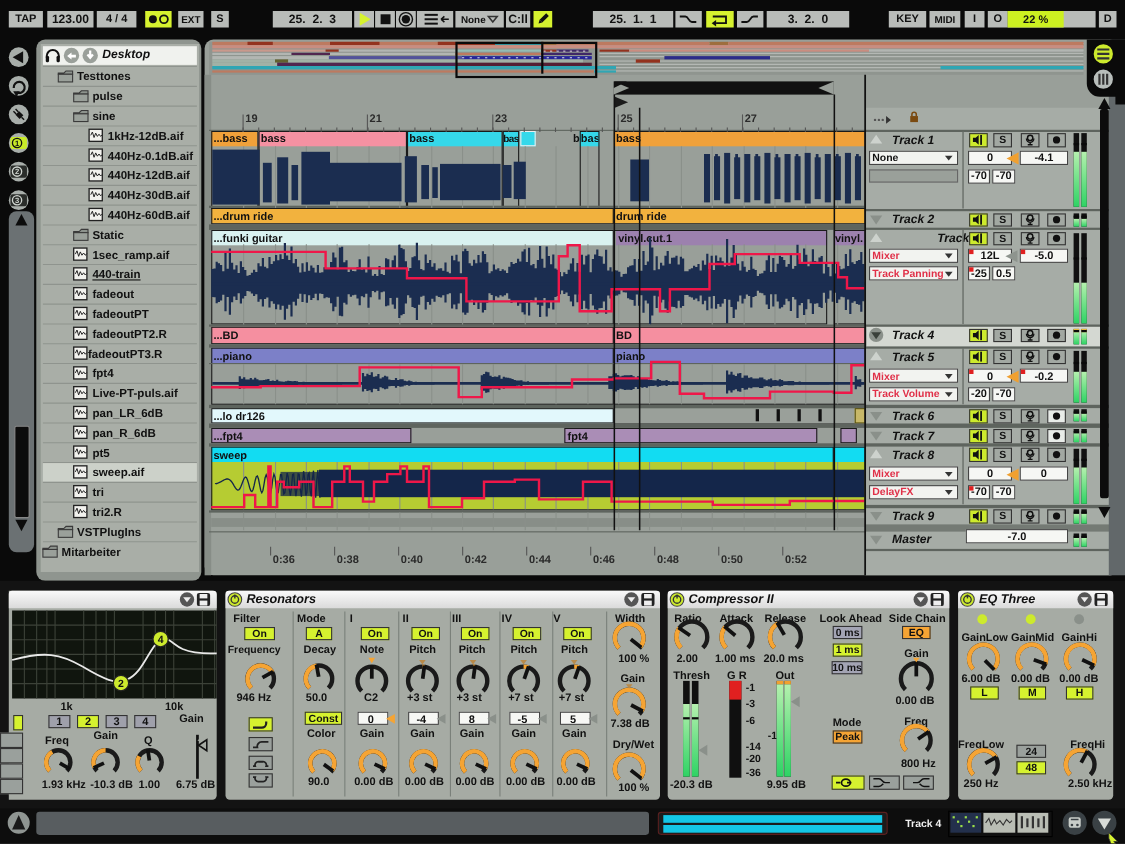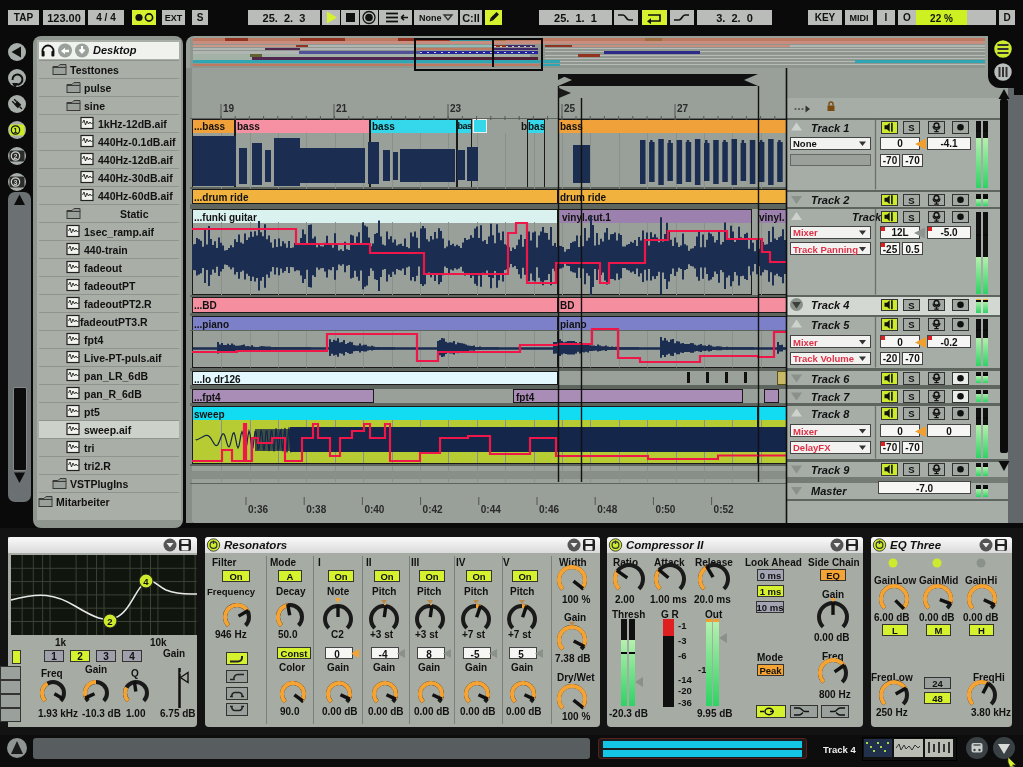--- a/index.html
+++ b/index.html
@@ -39,23 +39,23 @@
 <div style="position:absolute;left:39px;top:42px;width:140px;height:17px;background:#f0f2ee;"></div>
 <div style="position:absolute;left:93px;top:44px;font:bold 11px 'Liberation Sans',sans-serif;color:#111;;white-space:nowrap;"><i>Desktop</i></div>
 <div style="position:absolute;left:70px;top:64px;font:bold 10.5px 'Liberation Sans',sans-serif;color:#111;;white-space:nowrap;">Testtones</div>
 <div style="position:absolute;left:84px;top:82px;font:bold 10.5px 'Liberation Sans',sans-serif;color:#111;;white-space:nowrap;">pulse</div>
 <div style="position:absolute;left:84px;top:100px;font:bold 10.5px 'Liberation Sans',sans-serif;color:#111;;white-space:nowrap;">sine</div>
 <div style="position:absolute;left:98px;top:118px;font:bold 10.5px 'Liberation Sans',sans-serif;color:#111;;white-space:nowrap;">1kHz-12dB.aif</div>
 <div style="position:absolute;left:98px;top:136px;font:bold 10.5px 'Liberation Sans',sans-serif;color:#111;;white-space:nowrap;">440Hz-0.1dB.aif</div>
 <div style="position:absolute;left:98px;top:154px;font:bold 10.5px 'Liberation Sans',sans-serif;color:#111;;white-space:nowrap;">440Hz-12dB.aif</div>
 <div style="position:absolute;left:98px;top:172px;font:bold 10.5px 'Liberation Sans',sans-serif;color:#111;;white-space:nowrap;">440Hz-30dB.aif</div>
 <div style="position:absolute;left:98px;top:190px;font:bold 10.5px 'Liberation Sans',sans-serif;color:#111;;white-space:nowrap;">440Hz-60dB.aif</div>
-<div style="position:absolute;left:84px;top:208px;font:bold 10.5px 'Liberation Sans',sans-serif;color:#111;;white-space:nowrap;margin-left:36px;">Static</div>
+<div style="position:absolute;left:84px;top:208px;font:bold 10.5px 'Liberation Sans',sans-serif;color:#111;;white-space:nowrap;">Static</div>
 <div style="position:absolute;left:84px;top:226px;font:bold 10.5px 'Liberation Sans',sans-serif;color:#111;;white-space:nowrap;">1sec_ramp.aif</div>
-<div style="position:absolute;left:84px;top:244px;font:bold 10.5px 'Liberation Sans',sans-serif;color:#111;;white-space:nowrap;">440-train</div>
+<div style="position:absolute;left:84px;top:244px;font:bold 10.5px 'Liberation Sans',sans-serif;color:#111;;white-space:nowrap;text-decoration:underline;">440-train</div>
 <div style="position:absolute;left:84px;top:262px;font:bold 10.5px 'Liberation Sans',sans-serif;color:#111;;white-space:nowrap;">fadeout</div>
 <div style="position:absolute;left:84px;top:280px;font:bold 10.5px 'Liberation Sans',sans-serif;color:#111;;white-space:nowrap;">fadeoutPT</div>
 <div style="position:absolute;left:84px;top:298px;font:bold 10.5px 'Liberation Sans',sans-serif;color:#111;;white-space:nowrap;text-align:center;">fadeoutPT2.R</div>
 <div style="position:absolute;left:80px;top:316px;font:bold 10.5px 'Liberation Sans',sans-serif;color:#111;;white-space:nowrap;">fadeoutPT3.R</div>
 <div style="position:absolute;left:84px;top:334px;font:bold 10.5px 'Liberation Sans',sans-serif;color:#111;;white-space:nowrap;">fpt4</div>
 <div style="position:absolute;left:84px;top:352px;font:bold 10.5px 'Liberation Sans',sans-serif;color:#111;;white-space:nowrap;">Live-PT-puls.aif</div>
 <div style="position:absolute;left:84px;top:370px;font:bold 10.5px 'Liberation Sans',sans-serif;color:#111;;white-space:nowrap;">pan_LR_6dB</div>
 <div style="position:absolute;left:84px;top:388px;font:bold 10.5px 'Liberation Sans',sans-serif;color:#111;;white-space:nowrap;">pan_R_6dB</div>
 <div style="position:absolute;left:84px;top:406px;font:bold 10.5px 'Liberation Sans',sans-serif;color:#111;;white-space:nowrap;">pt5</div>
 <div style="position:absolute;left:39px;top:421px;width:140px;height:17px;background:#ccd1c9;"></div>
@@ -593,21 +593,21 @@
 <div style="position:absolute;left:963px;top:612px;font:bold 10px 'Liberation Sans',sans-serif;color:#111;;white-space:nowrap;">0.00 dB</div>
 <div style="position:absolute;left:882px;top:624px;width:26px;height:12px;background:#d6f22f;border:1px solid #333;box-sizing:border-box;"></div>
 <div style="position:absolute;left:882px;top:625px;width:26px;text-align:center;font:bold 9.5px 'Liberation Sans',sans-serif;color:#111;;white-space:nowrap;">L</div>
 <div style="position:absolute;left:926px;top:624px;width:25px;height:12px;background:#d6f22f;border:1px solid #333;box-sizing:border-box;"></div>
 <div style="position:absolute;left:926px;top:625px;width:25px;text-align:center;font:bold 9.5px 'Liberation Sans',sans-serif;color:#111;;white-space:nowrap;">M</div>
 <div style="position:absolute;left:969px;top:624px;width:25px;height:12px;background:#d6f22f;border:1px solid #333;box-sizing:border-box;"></div>
 <div style="position:absolute;left:969px;top:625px;width:25px;text-align:center;font:bold 9.5px 'Liberation Sans',sans-serif;color:#111;;white-space:nowrap;">H</div>
 <div style="position:absolute;left:871px;top:672px;font:bold 10px 'Liberation Sans',sans-serif;color:#111;;white-space:nowrap;">FreqLow</div>
 <div style="position:absolute;left:973px;top:672px;font:bold 10px 'Liberation Sans',sans-serif;color:#111;;white-space:nowrap;">FreqHi</div>
 <div style="position:absolute;left:876px;top:707px;font:bold 10px 'Liberation Sans',sans-serif;color:#111;;white-space:nowrap;">250 Hz</div>
-<div style="position:absolute;left:971px;top:707px;font:bold 10px 'Liberation Sans',sans-serif;color:#111;;white-space:nowrap;">3.80 kHz</div>
+<div style="position:absolute;left:971px;top:707px;font:bold 10px 'Liberation Sans',sans-serif;color:#111;;white-space:nowrap;">2.50 kHz</div>
 <div style="position:absolute;left:924px;top:677px;width:27px;height:12px;background:#9aa09c;border:1px solid #333;box-sizing:border-box;"></div>
 <div style="position:absolute;left:924px;top:678px;width:27px;text-align:center;font:bold 9.5px 'Liberation Sans',sans-serif;color:#111;;white-space:nowrap;">24</div>
 <div style="position:absolute;left:924px;top:692px;width:27px;height:12px;background:#d6f22f;border:1px solid #333;box-sizing:border-box;"></div>
 <div style="position:absolute;left:924px;top:693px;width:27px;text-align:center;font:bold 9.5px 'Liberation Sans',sans-serif;color:#111;;white-space:nowrap;">48</div>
 <div style="position:absolute;left:0px;top:735px;width:1023px;height:32px;background:#0d0d0d;"></div>
 <div style="position:absolute;left:33px;top:738px;width:557px;height:21px;background:#585d60;border-radius:3px;"></div>
 <div style="position:absolute;left:598px;top:738px;width:209px;height:21px;background:#1c1c1c;border-radius:3px;border:1px solid #5a2020;box-sizing:border-box;"></div>
 <div style="position:absolute;left:603px;top:741px;width:199px;height:6.5px;background:#14c6e6;"></div>
 <div style="position:absolute;left:603px;top:750px;width:199px;height:6.5px;background:#14c6e6;"></div>
 <div style="position:absolute;left:823px;top:744px;font:bold 9.5px 'Liberation Sans',sans-serif;color:#eee;;white-space:nowrap;">Track 4</div>

